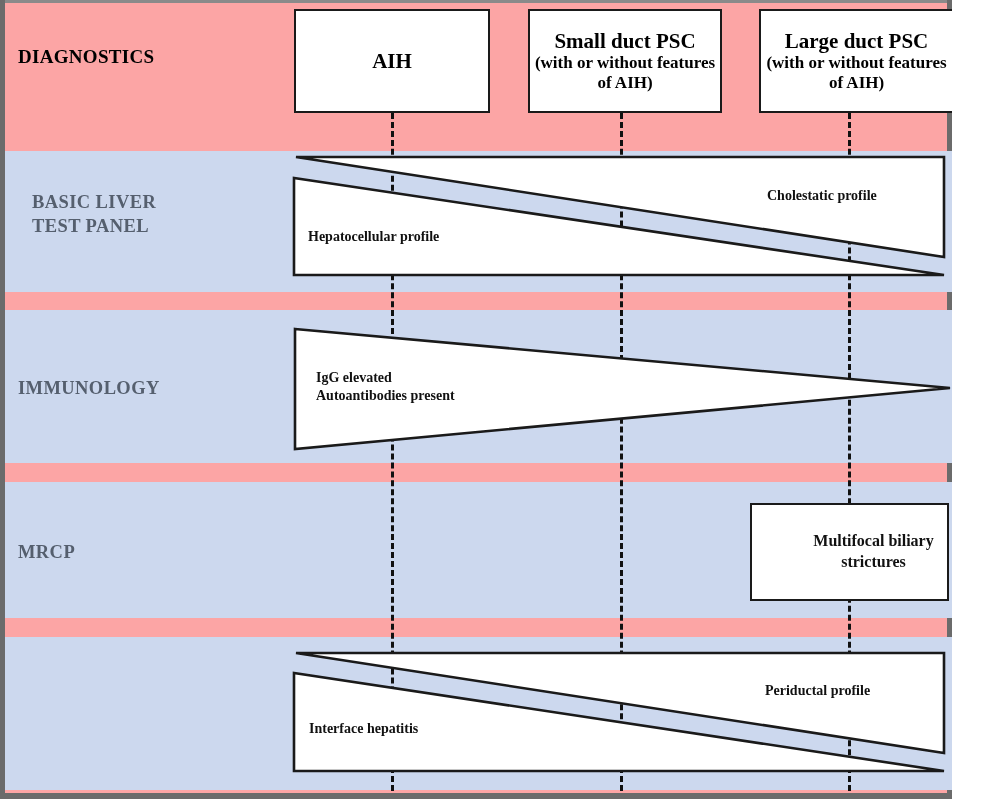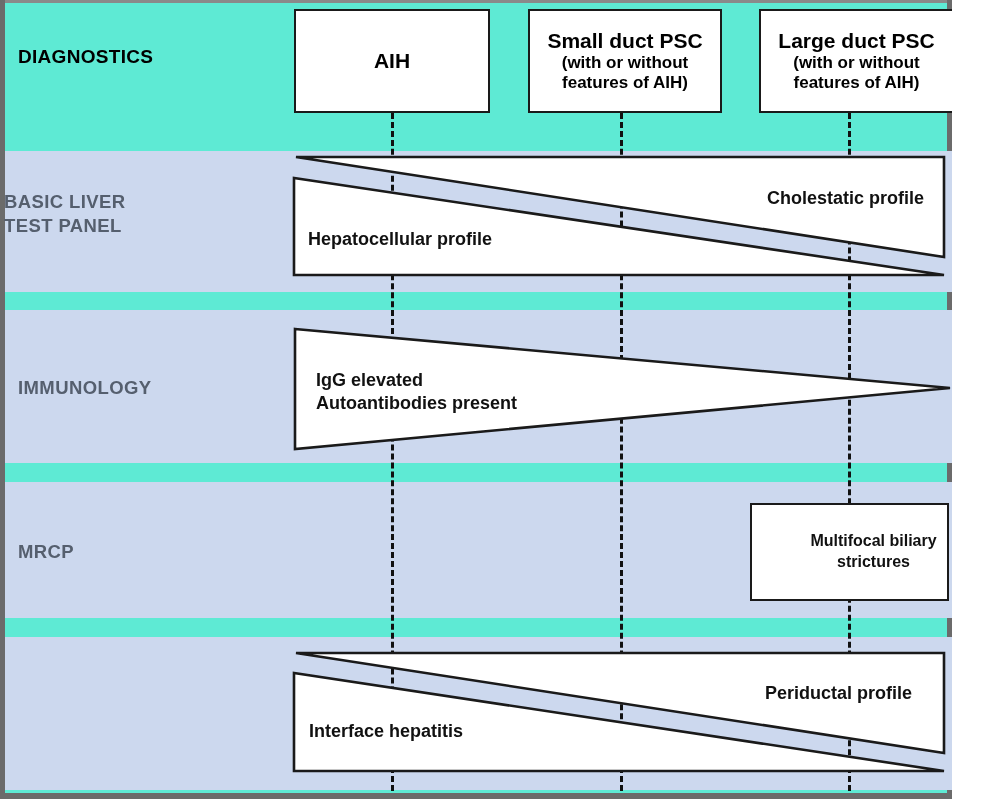--- a/index.html
+++ b/index.html
@@ -4,22 +4,22 @@
 <style>
   html, body {
     margin: 0;
     padding: 0;
     background: #ffffff;
   }
   #canvas {
     position: relative;
     width: 952px;
     height: 799px;
-    background: #5eead4;
-    font-family: Liberation Sans, sans-serif;
+    background: #fca5a5;
+    font-family: Liberation Serif, serif;
     overflow: hidden;
   }
   
   .frame-left {
     position: absolute;
     left: 0; top: 0;
     width: 5px; height: 799px;
     background: #6b6b6b;
   }
   .frame-bottom {
@@ -110,21 +110,21 @@
 
   
   #shapes {
     position: absolute;
     left: 0; top: 0;
     width: 993px; height: 799px;
     pointer-events: none;
   }
   .shape-label {
     position: absolute;
-    font-size: 18px;
+    font-size: 14px;
     font-weight: bold;
     color: #111111;
     line-height: 1.3;
     white-space: pre-line;
   }
   .mrcp-box {
     position: absolute;
     background: #ffffff;
     border: 2px solid #1a1a1a;
     box-sizing: border-box;
@@ -176,21 +176,21 @@
       <span class="hb-title">Large duct PSC</span>
       <span class="hb-sub">(with or without
 features of AIH)</span>
     </div>
   </div>
 
   <div class="dashline" style="left:391px;top:113px;height:678px;"></div>
   <div class="dashline" style="left:620px;top:113px;height:678px;"></div>
   <div class="dashline" style="left:848px;top:113px;height:678px;"></div>
 
-  <div class="row-label" style="left:4px;top:190px;">BASIC LIVER
+  <div class="row-label" style="left:32px;top:190px;">BASIC LIVER
 TEST PANEL</div>
   <div class="row-label" style="left:18px;top:376px;">IMMUNOLOGY</div>
   <div class="row-label" style="left:18px;top:540px;">MRCP</div>
 
   <svg id="shapes" viewBox="0 0 993 799" xmlns="http://www.w3.org/2000/svg">
 
     <polygon points="296,157 944,157 944,257" fill="#ffffff" stroke="#1a1a1a" stroke-width="2.6"></polygon>
 
     <polygon points="294,178 294,275 944,275" fill="#ffffff" stroke="#1a1a1a" stroke-width="2.6"></polygon>
 

